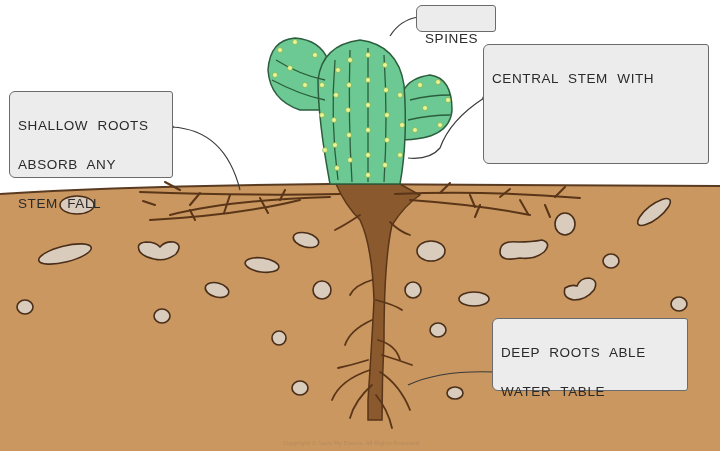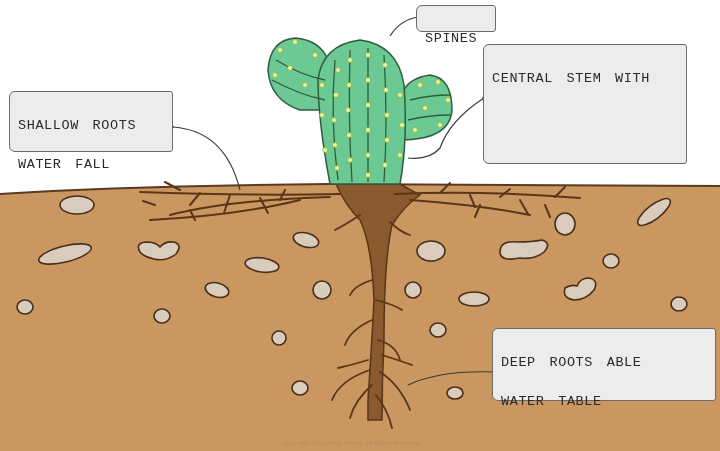--- a/index.html
+++ b/index.html
@@ -1,20 +1,20 @@
 <!DOCTYPE html>
 <html><head>
 <meta charset="utf-8">
 <style>
   html, body { margin:0; padding:0; }
   body { width:720px; height:451px; overflow:hidden; background:#ffffff; position:relative; font-family:"DejaVu Sans", sans-serif; }
   #scene { position:absolute; left:0; top:0; width:720px; height:451px; }
   .label {
     position:absolute; background:#ececec; border:1.5px solid #6b6b6b; border-radius:6px 3px 3px 6px;
-    color:#2a2a2a; font-family:Liberation Mono, monospace; font-size:13.5px; line-height:19.5px;
+    color:#2a2a2a; font-family:Liberation Sans, sans-serif; font-size:13.5px; line-height:19.5px;
     letter-spacing:0.6px; word-spacing:5px; padding:4px 8px; box-sizing:border-box; white-space:pre-line;
   }
   .label span { display:block; }
   .copyright { position:absolute; left:283px; top:440px; font-size:5.5px; color:#b78a5e; font-family:"DejaVu Sans", sans-serif; }
 </style>
 </head>
 <body>
 
 <svg id="scene" viewBox="0 0 720 451" xmlns="http://www.w3.org/2000/svg">
 
@@ -146,27 +146,28 @@
       <circle cx="484" cy="98" r="1.8"></circle>
       <circle cx="172" cy="127" r="1.8"></circle>
       <circle cx="495" cy="372" r="1.8"></circle>
   </g>
 </svg>
 
 <div class="label" style="left:416px; top:5px; width:80px; height:27px; padding:3px 8px;">
   <span>SPINES</span>
 </div>
 
-<div class="label" style="left:483px; top:44px; width:204px; height:120px;">
+<div class="label" style="left:483px; top:44px; width:226px; height:120px;">
   <span>CENTRAL STEM WITH</span>
 </div>
 
-<div class="label" style="left:9px; top:91px; width:164px; height:61px;">
+<div class="label" style="left:9px; top:91px; width:164px; height:87px;">
   <span>SHALLOW ROOTS</span>
-  <span>WATER FALL</span>
+  <span>ABSORB ANY</span>
+  <span>STEM FALL</span>
 </div>
 
-<div class="label" style="left:492px; top:328px; width:224px; height:73px;">
+<div class="label" style="left:492px; top:318px; width:196px; height:73px;">
   <span>DEEP ROOTS ABLE</span>
   <span>WATER TABLE</span>
 </div>
 
 <div class="copyright">Copyright © Save My Exams. All Rights Reserved</div>
 
 </body></html>

